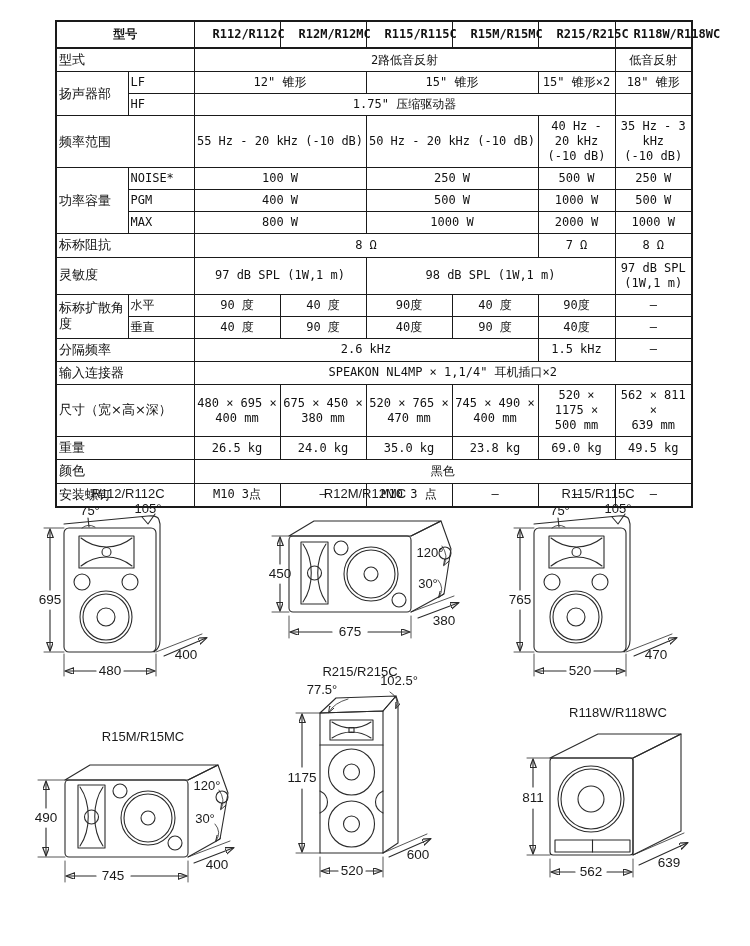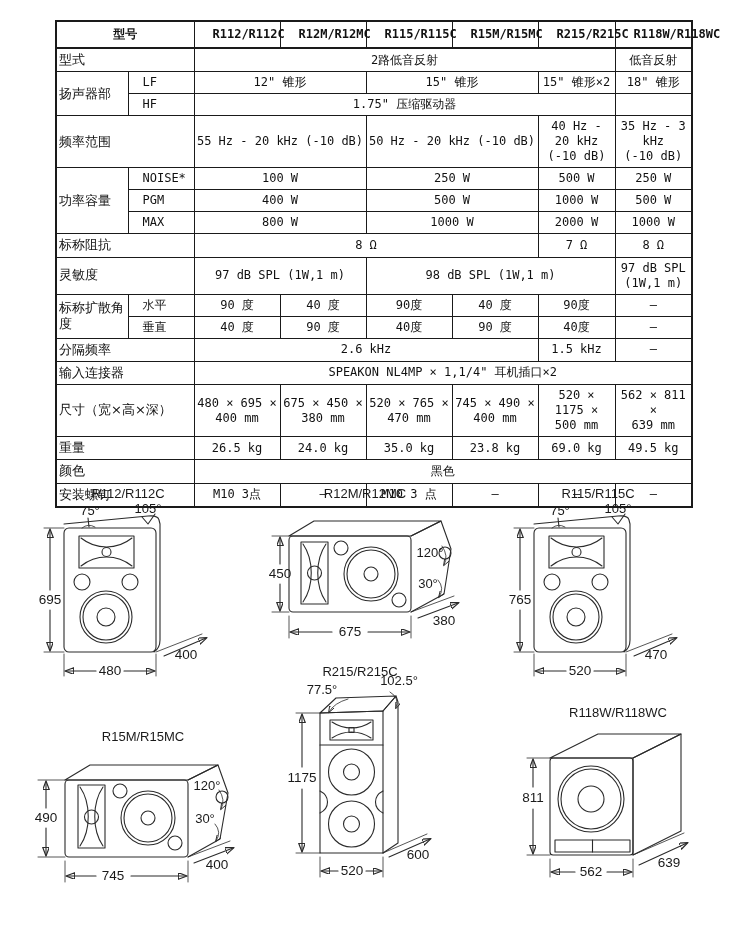--- a/index.html
+++ b/index.html
@@ -9,21 +9,21 @@
   table.spec{position:absolute;left:55px;top:20px;width:636px;
              border-collapse:collapse;table-layout:fixed;
              border:2px solid #1a1a1a;}
   table.spec th,table.spec td{border:1px solid #1a1a1a;padding:3px 2px;
              text-align:center;vertical-align:middle;
              font-family:"DejaVu Sans Mono","DejaVu Sans",monospace;
              font-size:12px;line-height:1.25;color:#111;}
   table.spec th{font-weight:bold;padding:5px 18px;border-bottom:2px solid #1a1a1a;}
   table.spec td.lbl{text-align:left;
              font-family:"DejaVu Sans","Liberation Sans",sans-serif;font-size:13px;}
-  table.spec td.sub{text-align:left;padding-left:14px;
+  table.spec td.sub{text-align:left;padding-left:2px;
              font-family:"DejaVu Sans Mono","DejaVu Sans",monospace;font-size:12px;}
   table.spec td.pre{white-space:pre-line;margin-top:12px;}
   
   .diag{position:absolute;}
   .diag svg{display:block;overflow:visible;}
   .diag text{font-family:"Liberation Sans","DejaVu Sans",sans-serif;
              font-size:13px;fill:#1a1a1a;}
   .diag text.dim{font-size:13.5px;}
   .diag path,.diag line,.diag rect,.diag circle,.diag polygon{
              fill:none;stroke:#2b2b2b;stroke-width:1.1;

